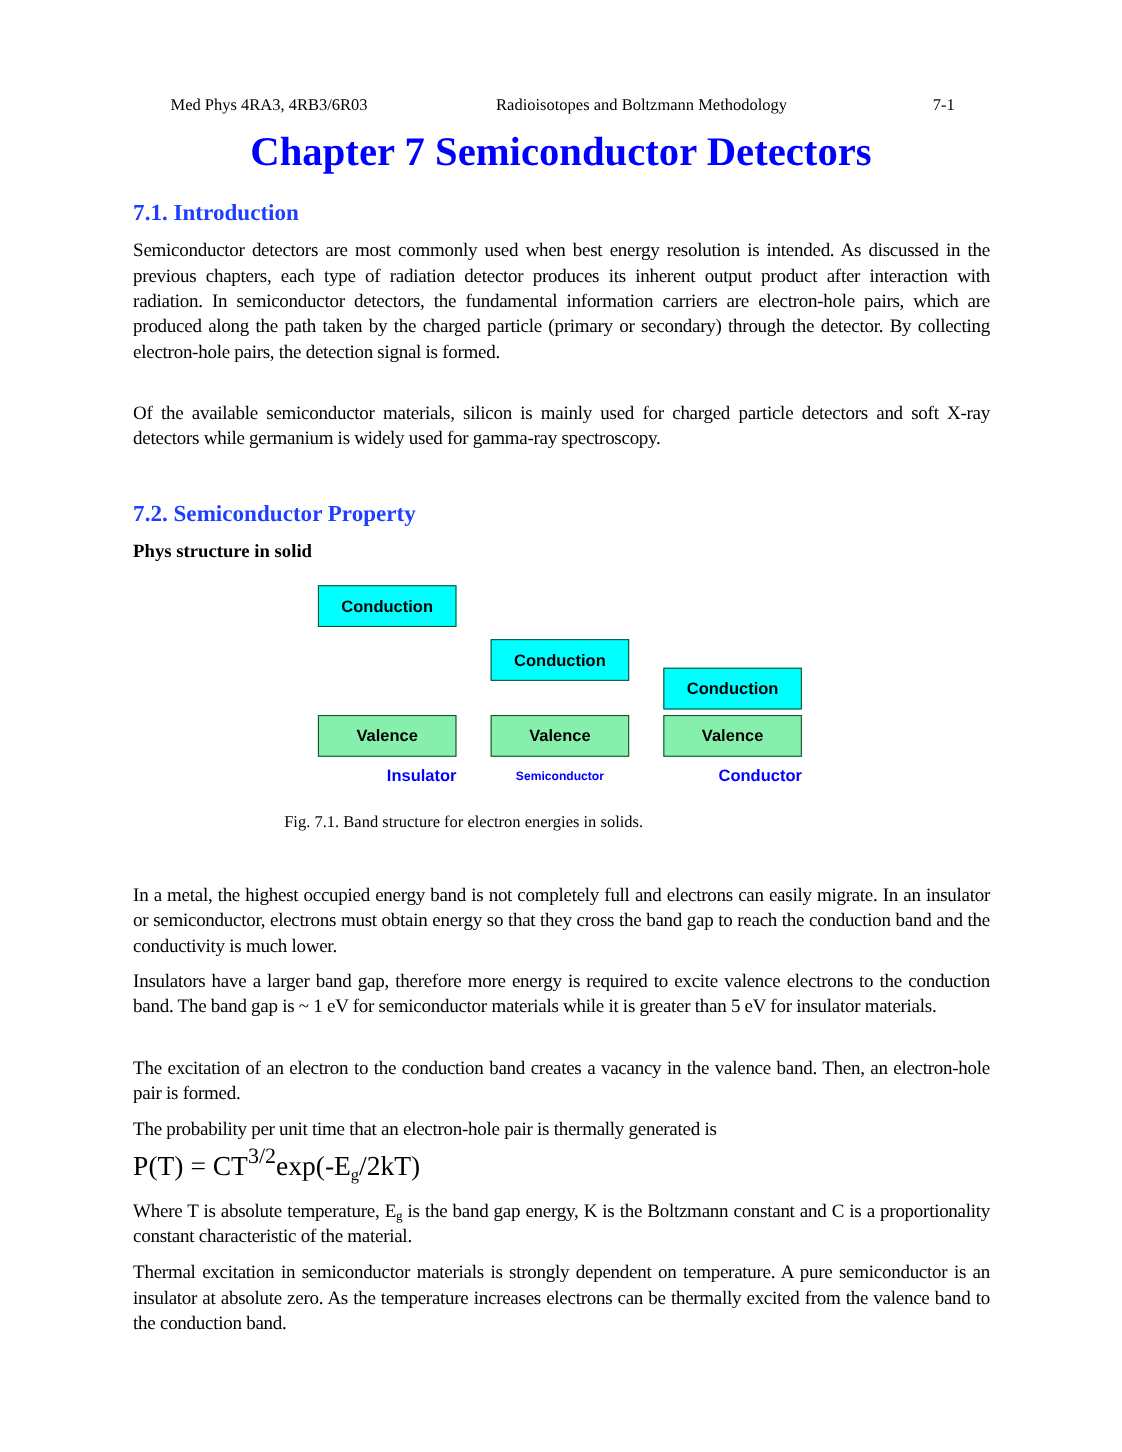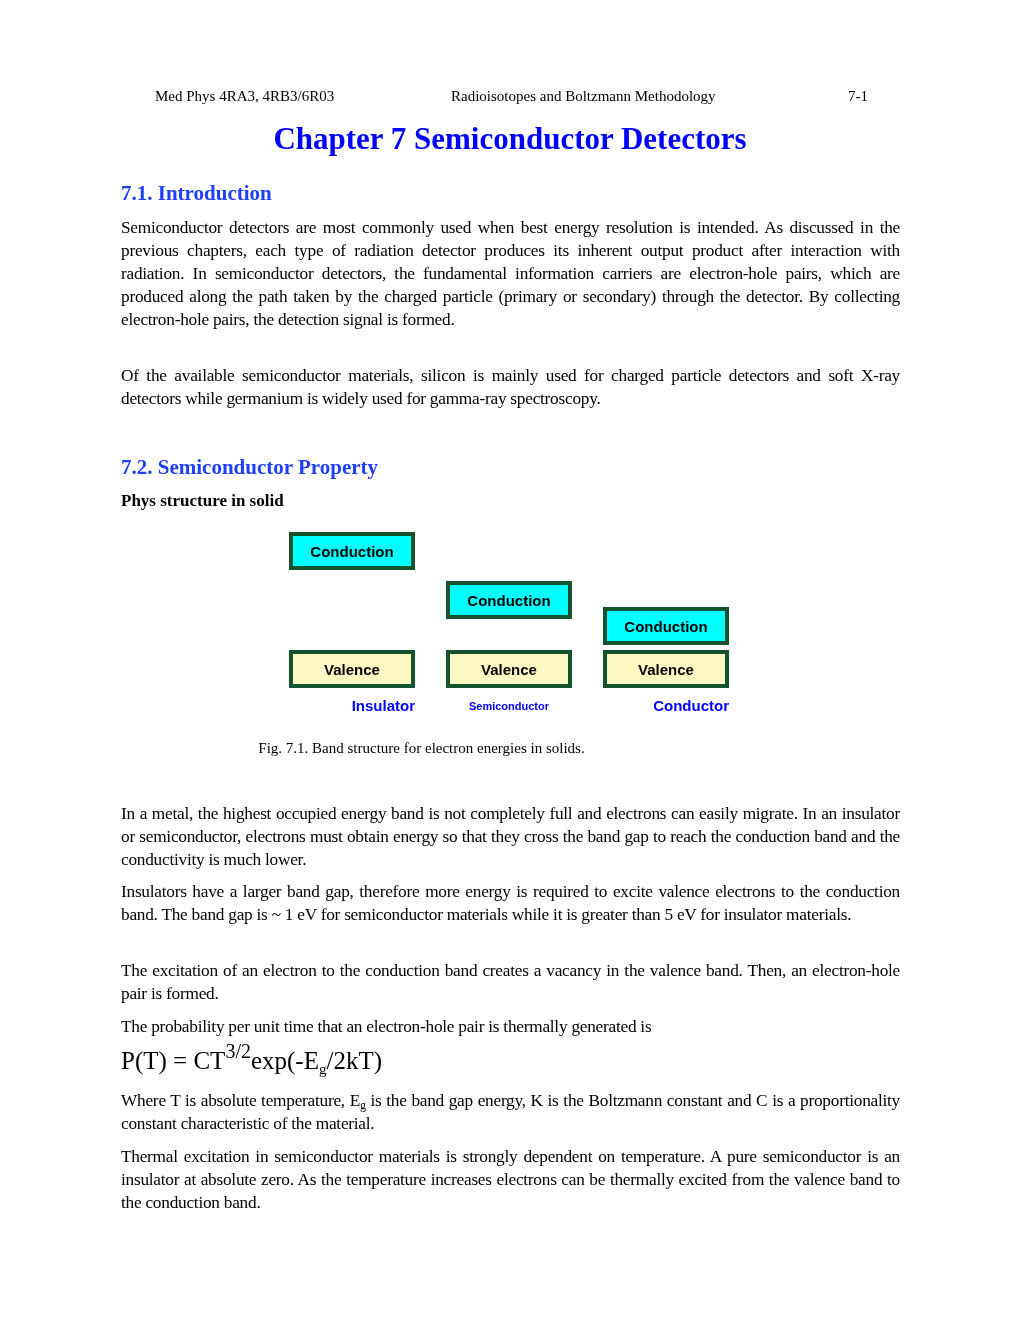--- a/index.html
+++ b/index.html
@@ -10,21 +10,21 @@
     .header {
       position: absolute; top: 50px; left: 155px; width: 713px; height: 20px;
       font-size: 15px; line-height: 20px; margin-top: 36px;
     }
     .header .l { position: absolute; left: 0; top: 0; }
     .header .c { position: absolute; left: 296px; top: 0; }
     .header .r { position: absolute; right: 0; top: 0; }
 
     .title {
       position: absolute; top: 121px; left: 0; width: 1020px; text-align: center;
-      font-size: 31px; font-weight: bold; color: #0000ff; line-height: 36px;
+      font-size: 37px; font-weight: bold; color: #0000ff; line-height: 36px;
     }
     .h2 {
       position: absolute; left: 121px; font-size: 21px; font-weight: bold;
       color: #1f3fff; line-height: 26px;
     }
     .h3 {
       position: absolute; left: 121px; font-size: 17px; font-weight: bold; line-height: 22px;
     }
     .para {
       position: absolute; left: 121px; width: 779px; font-size: 17.3px;
@@ -33,26 +33,26 @@
     }
     .formula {
       position: absolute; left: 121px; top: 1045px; font-size: 25px; line-height: 32px;
     }
     .formula sup { font-size: 20px; vertical-align: 11px; line-height: 0; }
     .formula sub { font-size: 15px; vertical-align: -5px; line-height: 0; }
     .para sub { font-size: 12px; vertical-align: -3px; line-height: 0; }
 
     .band {
       position: absolute; width: 126px; height: 38px; box-sizing: border-box;
-      border: 4px solid #14532d;
+      border: 1px solid #14532d;
       font-family: "Liberation Sans", sans-serif; font-weight: bold; font-size: 15px;
       display: flex; align-items: center; justify-content: center; color: #000;
     }
     .band.cond { background: #00ffff; }
-    .band.val { background: #fef9c3; }
+    .band.val { background: #86efac; }
     .mat {
       position: absolute; width: 126px; text-align: center;
       font-family: "Liberation Sans", sans-serif; font-weight: bold; color: #0000ff;
       line-height: 20px;
     }
     .caption {
       position: absolute; top: 738px; left: 0; width: 843px; text-align: center;
       font-size: 15px; line-height: 20px;
     }
   </style>

